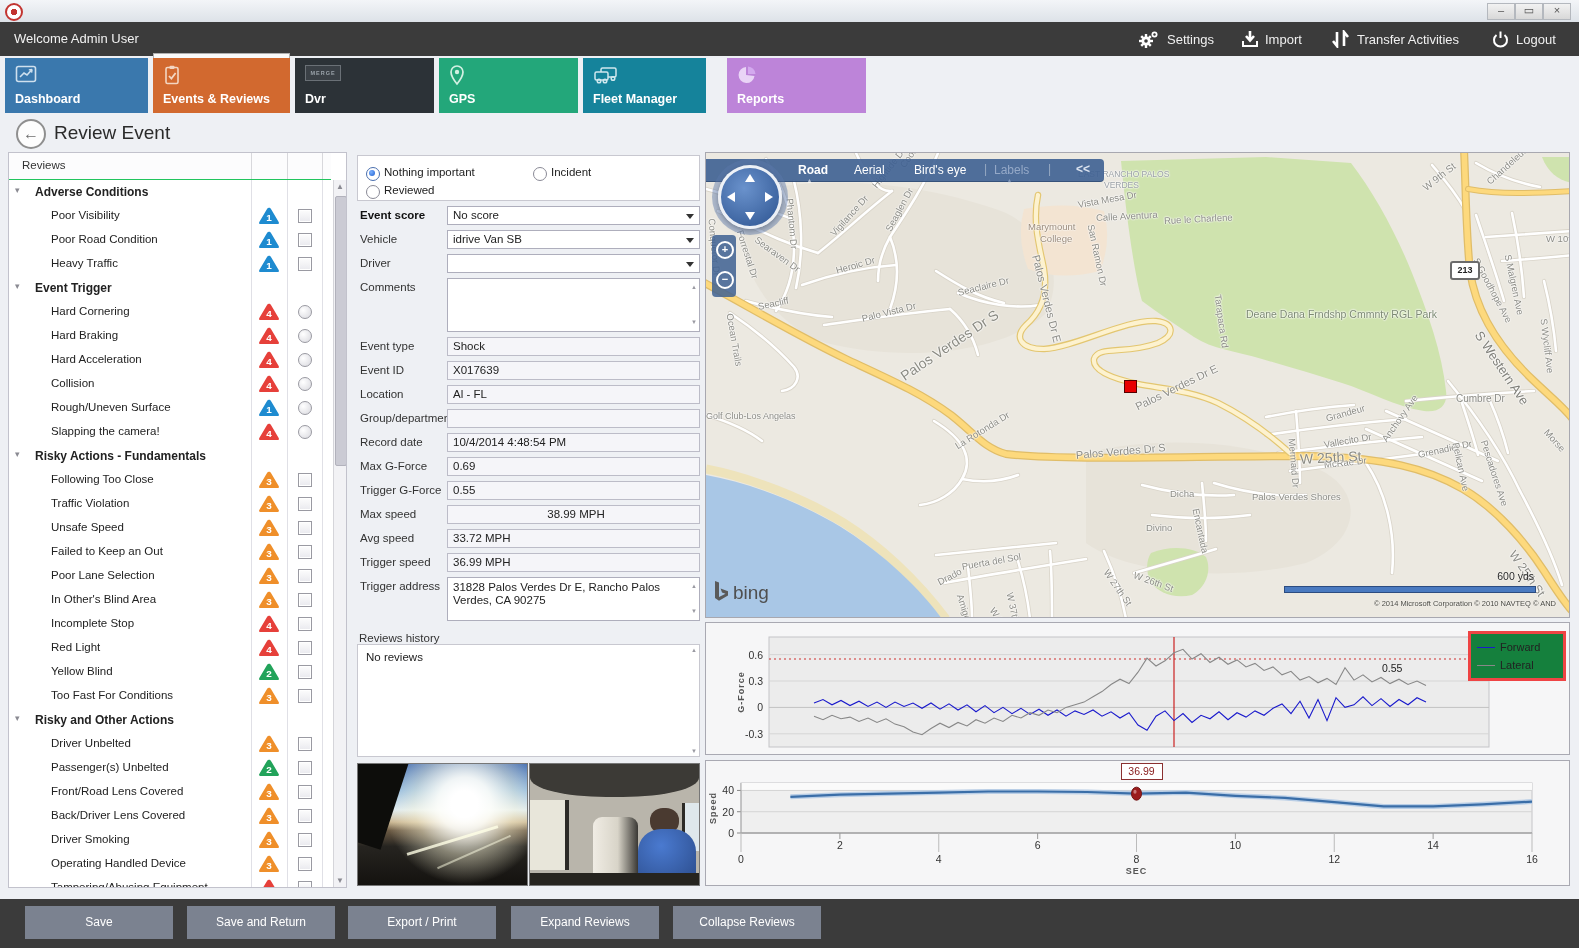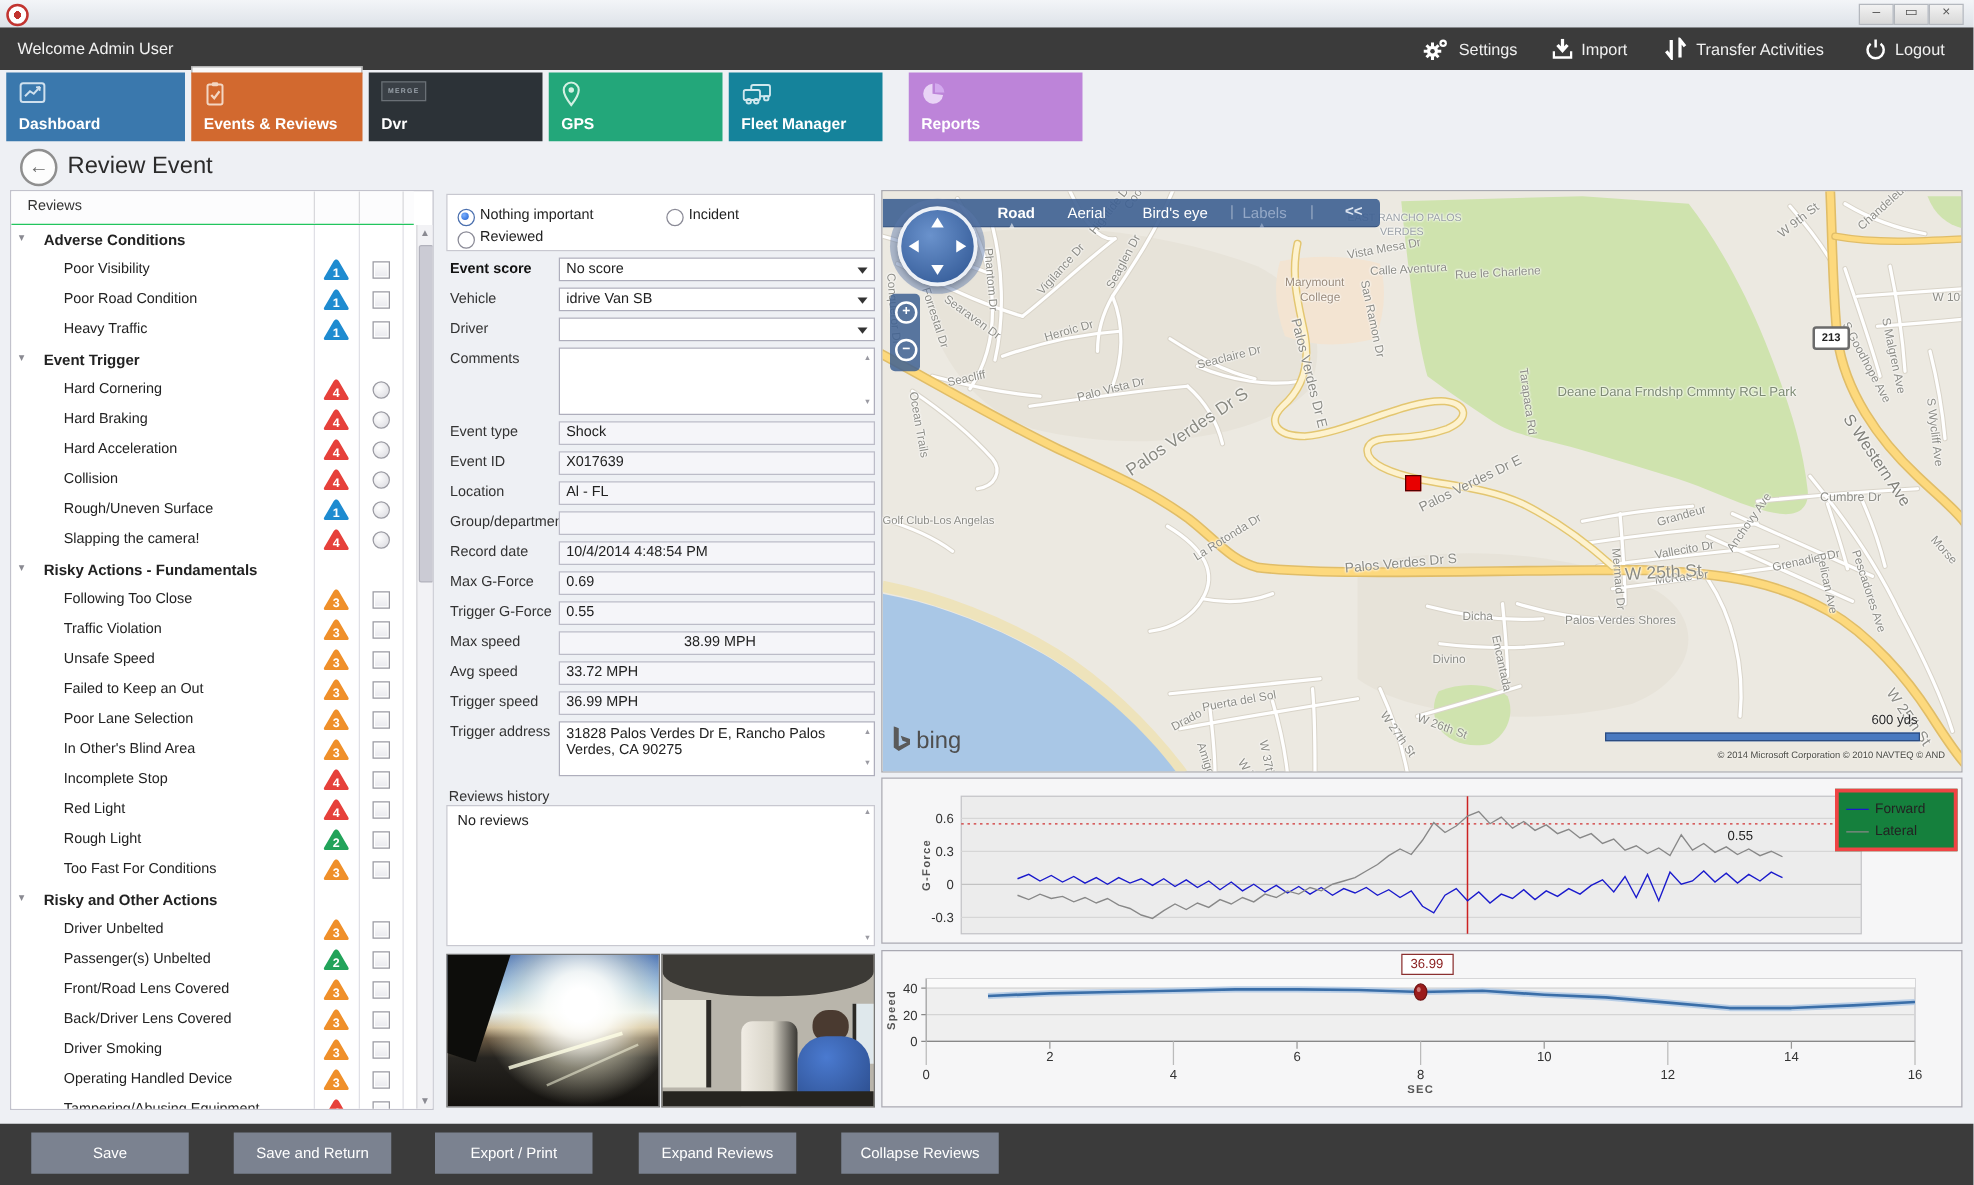--- a/index.html
+++ b/index.html
@@ -101,21 +101,21 @@
   .chartpanel{background:#f6f6f7;border:1px solid #a9a9b2;box-sizing:border-box;}
   #gpanel{left:705px;top:622px;width:865px;height:133px;padding-left:28px;}
   #spanel{left:705px;top:760px;width:865px;height:126px;}
   #glegend{position:absolute;left:762px;top:8px;width:80px;background:#15803d;border:3px solid #ef4444;padding:4px 6px;text-align:right;}
   .legrow{display:flex;align-items:center;gap:5px;height:18px;}
   .legline{width:18px;height:0;border-top:1.5px solid #000;}
   .legtxt{font-size:11px;color:#222;}
   #sp-tooltip{position:absolute;left:414px;top:2px;width:40px;height:15px;background:#fff;border:1px solid #8b3030;color:#8b2020;font-size:10.5px;text-align:center;line-height:15px;}
   
   #footer{left:0;top:899px;width:1579px;height:49px;background:#3b3b3b;}
-  .fbtn{position:absolute;top:7px;width:126px;height:33px;background:#7b8290;color:#fff;font-size:12px;text-align:center;line-height:33px;cursor:pointer;}
+  .fbtn{position:absolute;top:7px;width:148px;height:33px;background:#7b8290;color:#fff;font-size:12px;text-align:center;line-height:33px;cursor:pointer;}
 </style>
 </head>
 <body>
 
 <div id="root">
 
   <div id="titlebar" class="abs">
     <div id="title-icon" class="abs"></div>
     <div id="title-text" class="abs">Idrive Control Center - 3.0.2 version - Al CC 3.0</div>
     <div class="winbtn abs" style="left:1487px;">–</div>
@@ -396,21 +396,21 @@
         <div class="trow item" style="top: 456px;">
           <span class="lbl">Red Light</span>
           <span class="sep3"></span>
           <span class="sevsvg"><svg width="22" height="19" viewBox="0 0 24 21">
               <path d="M12 1.8 C12.9 1.8 13.7 2.3 14.2 3.2 L22.7 17.6 C23.6 19.2 22.5 20 21 20 L3 20 C1.5 20 0.4 19.2 1.3 17.6 L9.8 3.2 C10.3 2.3 11.1 1.8 12 1.8 Z" fill="#e6403a"></path>
               <text x="12" y="17" text-anchor="middle" font-size="11" font-weight="bold" fill="#fff" font-family="Liberation Sans, sans-serif">4</text>
             </svg></span>
           <span class="cb"></span>
         </div>
         <div class="trow item" style="top: 480px;">
-          <span class="lbl">Rough Light</span>
+          <span class="lbl">Yellow Blind</span>
           <span class="sep3"></span>
           <span class="sevsvg"><svg width="22" height="19" viewBox="0 0 24 21">
               <path d="M12 1.8 C12.9 1.8 13.7 2.3 14.2 3.2 L22.7 17.6 C23.6 19.2 22.5 20 21 20 L3 20 C1.5 20 0.4 19.2 1.3 17.6 L9.8 3.2 C10.3 2.3 11.1 1.8 12 1.8 Z" fill="#22a35a"></path>
               <text x="12" y="17" text-anchor="middle" font-size="11" font-weight="bold" fill="#fff" font-family="Liberation Sans, sans-serif">2</text>
             </svg></span>
           <span class="cb"></span>
         </div>
         <div class="trow item" style="top: 504px;">
           <span class="lbl">Too Fast For Conditions</span>
           <span class="sep3"></span>

